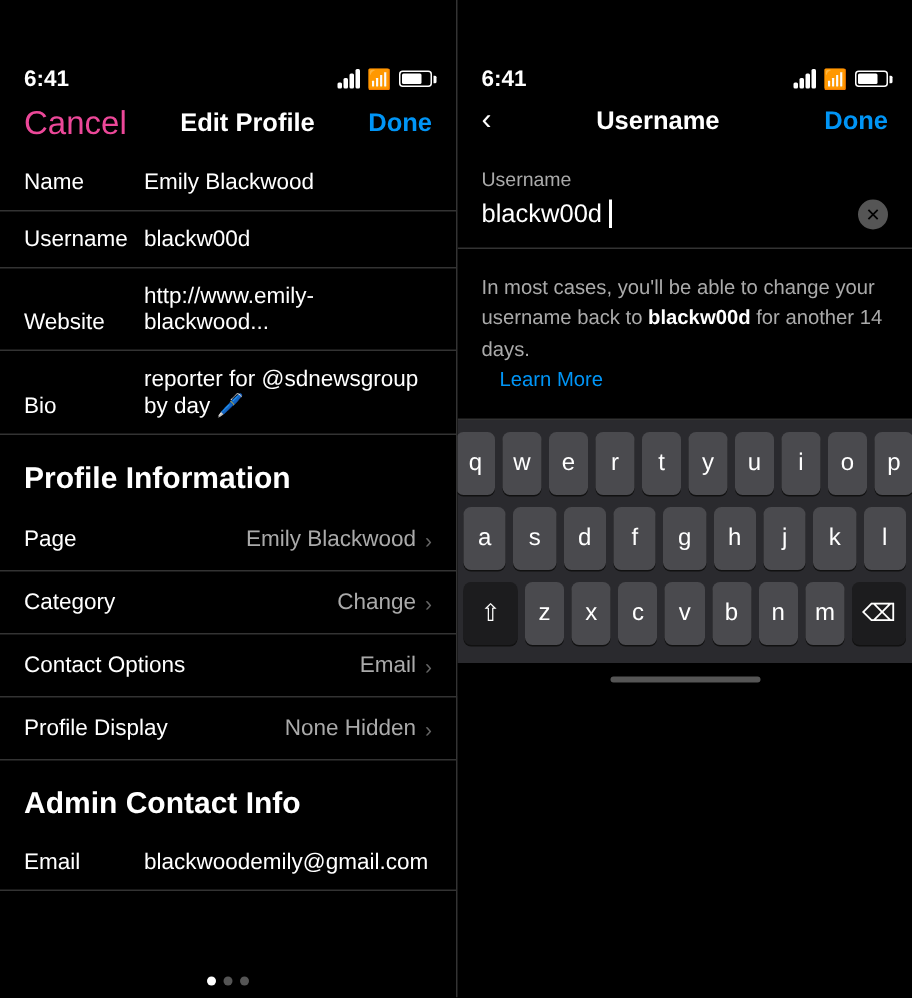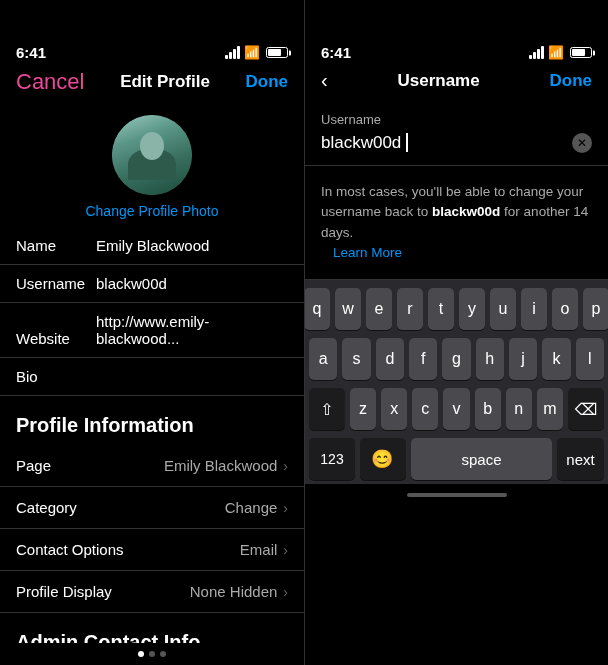--- a/index.html
+++ b/index.html
@@ -385,42 +385,37 @@
       </div>
     </div>
   </div>
 
   <div class="nav-bar">
     <span class="nav-cancel">Cancel</span>
     <span class="nav-title">Edit Profile</span>
     <span class="nav-done">Done</span>
   </div>
 
-  <div class="profile-photo-section">
-    <div class="avatar-circle">
-      <div class="avatar-silhouette"></div>
-    </div>
-    <span class="change-photo-link">Change Profile Photo</span>
-  </div>
 
   <div class="profile-fields">
     <div class="field-row">
       <span class="field-label">Name</span>
       <span class="field-value">Emily Blackwood</span>
     </div>
     <div class="field-row">
       <span class="field-label">Username</span>
       <span class="field-value">blackw00d</span>
     </div>
     <div class="field-row">
       <span class="field-label">Website</span>
       <span class="field-value">http://www.emily-blackwood...</span>
     </div>
     <div class="field-row">
       <span class="field-label">Bio</span>
+      <span class="field-value">reporter for @sdnewsgroup by day 🖊️</span>
     </div>
 
     <div class="section-header">Profile Information</div>
 
     <div class="list-item">
       <span class="list-item-left">Page</span>
       <div class="list-item-right">
         <span class="list-item-value">Emily Blackwood</span>
         <span class="chevron-icon">›</span>
       </div>
@@ -529,24 +524,18 @@
       <div class="key">z</div>
       <div class="key">x</div>
       <div class="key">c</div>
       <div class="key">v</div>
       <div class="key">b</div>
       <div class="key">n</div>
       <div class="key">m</div>
       <div class="key backspace-key">⌫</div>
     </div>
 
-    <div class="keyboard-bottom-row">
-      <div class="key num-key">123</div>
-      <div class="key emoji-key">😊</div>
-      <div class="key space-key">space</div>
-      <div class="key next-key">next</div>
-    </div>
   </div>
 
   <div class="home-bar">
     <div class="home-bar-line"></div>
   </div>
 </div>
 
 </body></html>

